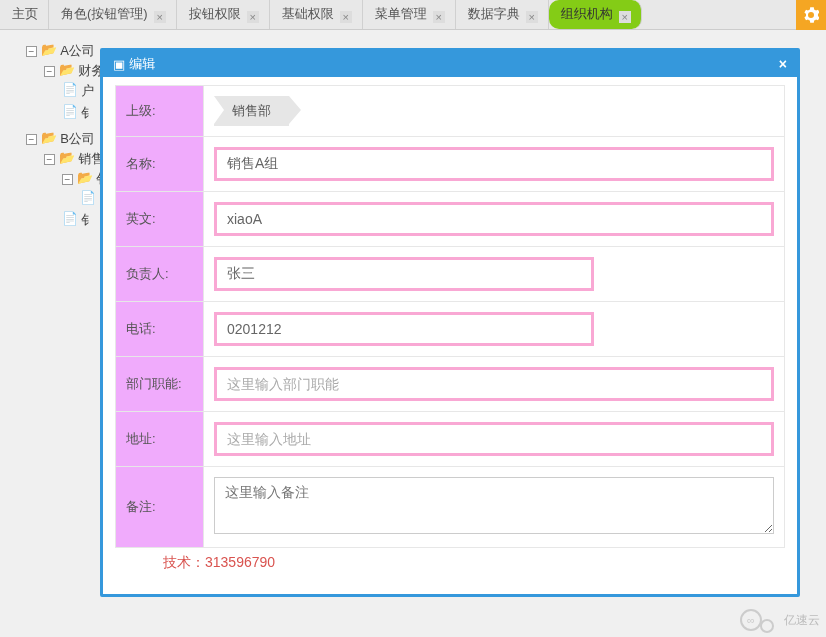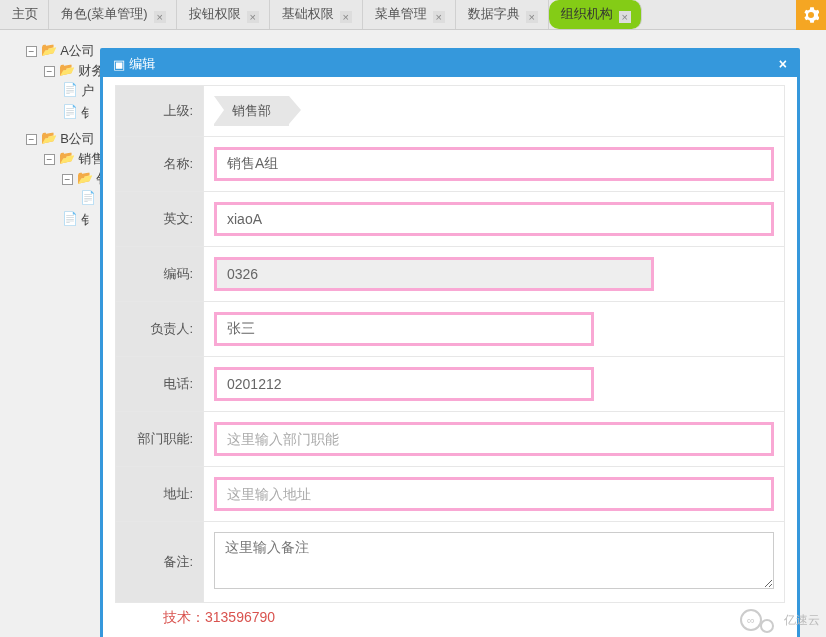--- a/index.html
+++ b/index.html
@@ -20,21 +20,21 @@
 .tree .icon-file { color: #7aa7d4; margin-right: 3px; }
 .tree .label { vertical-align: middle; }
 .modal { position: absolute; left: 100px; top: 48px; width: 700px; background: #fff; border: 3px solid #3598dc; border-radius: 2px; }
 .modal-header { background: #3598dc; color: #fff; padding: 4px 10px; display: flex; align-items: center; justify-content: space-between; font-size: 13px; }
 .modal-header .title-wrap { display: flex; align-items: center; gap: 4px; }
 .modal-close { color: #fff; cursor: pointer; font-weight: bold; font-size: 14px; }
 .modal-body { padding: 8px 12px 14px 12px; }
 
 .form-table { width: 100%; border-collapse: collapse; }
 .form-table td { border: 1px solid #e7e7e7; padding: 10px 10px; vertical-align: middle; }
-.form-table td.label-cell { width: 88px; text-align: right; color: #555; background: #e5e5e5; }
+.form-table td.label-cell { width: 88px; color: #555; background: #f0abfc; }
 .form-table td.input-cell { background: #fff; }
 
 .breadcrumb-field { display: flex; align-items: center; }
 .bc-item { background: #e6e6e6; color: #555; padding: 15px 18px; position: relative; height: 28px; display: flex; align-items: center; }
 .bc-item:after { content: ""; position: absolute; right: -12px; top: 0; width: 0; height: 0; border-top: 14px solid transparent; border-bottom: 14px solid transparent; border-left: 12px solid #e6e6e6; }
 .bc-item:before { content: ""; position: absolute; left: 0; top: 0; width: 0; height: 0; border-top: 14px solid transparent; border-bottom: 14px solid transparent; border-left: 10px solid #fff; }
 
 .txt { width: 560px; max-width: 100%; height: 34px; border: 3px solid #f9a8d4; padding: 4px 10px; color: #666; font-size: 14px; }
 .txt.readonly { background: #eee; width: 440px; }
 .txt.mid { width: 380px; }
@@ -48,21 +48,21 @@
 .watermark .wm-icon2 { border: 2px solid #ccc; border-radius: 50%; width: 14px; height: 14px; display: inline-block; position: relative; left: -6px; top: 6px;}
 </style>
 </head>
 <body>
 
 <div class="tab-bar">
   <div class="tab">
       <span>主页</span>
     </div>
   <div class="tab">
-      <span>角色(菜单管理)</span>
+      <span>角色(按钮管理)</span>
       <span class="tab-close">×</span>
     </div>
   <div class="tab">
       <span>按钮权限</span>
       <span class="tab-close">×</span>
     </div>
   <div class="tab">
       <span>基础权限</span>
       <span class="tab-close">×</span>
     </div>
@@ -137,24 +137,20 @@
       </tr>
       <tr>
         <td class="label-cell">名称:</td>
         <td class="input-cell"><input class="txt" value="销售A组" style=""></td>
       </tr>
       <tr>
         <td class="label-cell">英文:</td>
         <td class="input-cell"><input class="txt" value="xiaoA" style=""></td>
       </tr>
       <tr>
-        <td class="label-cell">编码:</td>
-        <td class="input-cell"><input class="txt readonly" readonly="" value="0326" style=""></td>
-      </tr>
-      <tr>
         <td class="label-cell">负责人:</td>
         <td class="input-cell"><input class="txt mid" value="张三" style=""></td>
       </tr>
       <tr>
         <td class="label-cell">电话:</td>
         <td class="input-cell"><input class="txt mid" value="0201212" style=""></td>
       </tr>
       <tr>
         <td class="label-cell">部门职能:</td>
         <td class="input-cell"><input class="txt" placeholder="这里输入部门职能" style=""></td>

